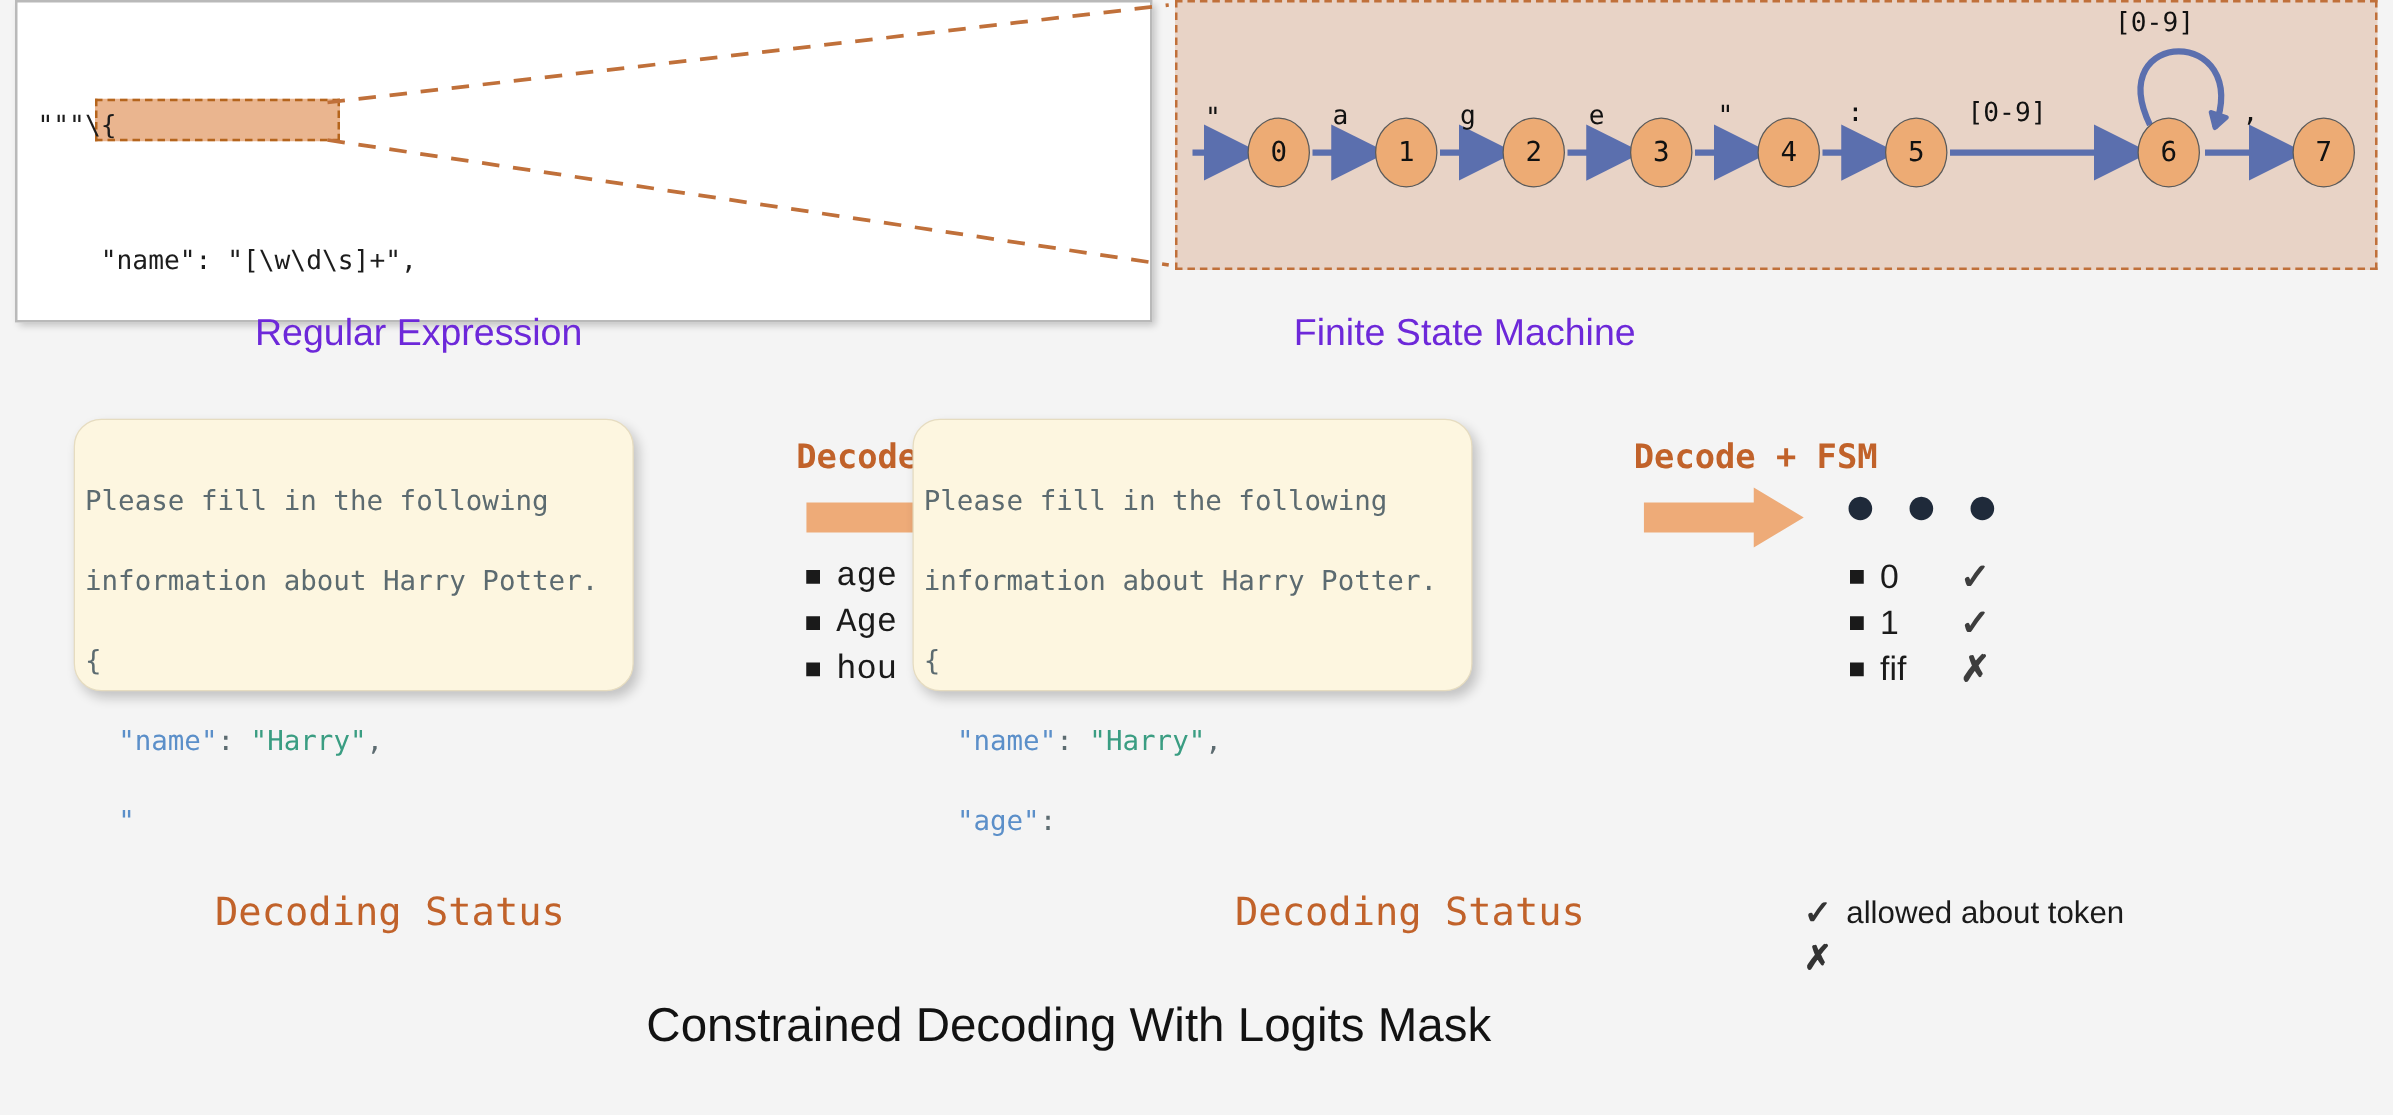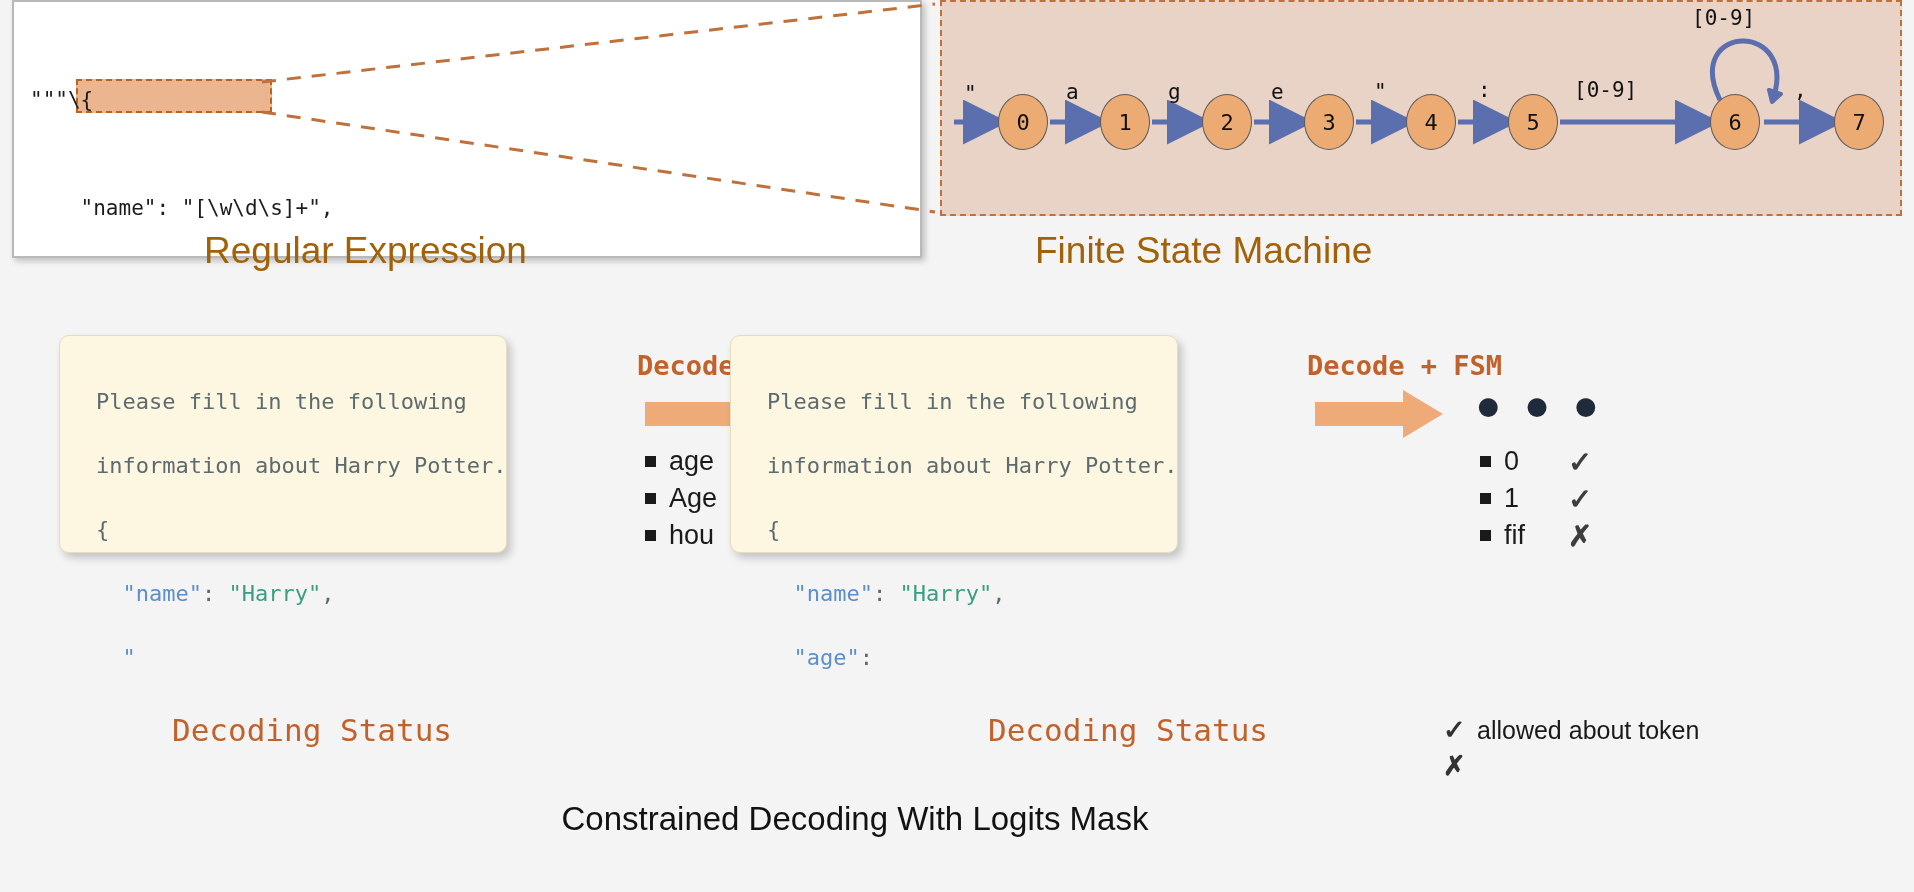--- a/index.html
+++ b/index.html
@@ -100,34 +100,35 @@
     position: absolute;
     left: 0; top: 0;
     width: 962px; height: 216px;
     z-index: 1;
   }
 
   
   .section-caption {
     position: absolute;
     font-family: "Liberation Sans", sans-serif;
-    font-size: 37px;
-    color: #a16207;
-    white-space: nowrap;
+    font-size: 30px;
+    color: #6d28d9;
+    white-space: nowrap;
+    margin-top: 20px;
   }
 
   
   .prompt-box {
     position: absolute;
     background: #fdf6e0;
     border: 1px solid #e6dcc0;
-    border-radius: 10px;
+    border-radius: 22px;
     box-shadow: 4px 5px 9px rgba(0,0,0,0.20);
     box-sizing: border-box;
-    padding: 18px 20px 14px 36px;
+    padding: 18px 20px 14px 8px;
   }
   .prompt-code {
     font-family: "DejaVu Sans Mono", "Liberation Mono", monospace;
     font-size: 22px;
     line-height: 32px;
     color: #5c6b70;
     white-space: pre;
   }
   .tok-key { color: #5b8fc9; }
   .tok-str { color: #3a9d82; }
@@ -220,21 +221,21 @@
   }
 
   
   #bottom-title {
     position: absolute;
     left: 0;
     top: 800px;
     width: 1710px;
     text-align: center;
     font-family: "Liberation Sans", sans-serif;
-    font-size: 33px;
+    font-size: 38px;
     color: #121212;
   }
 </style>
 </head>
 <body>
 
 <div id="regex-panel">
   <div id="regex-highlight"></div>
   <div id="regex-code">
     <span class="rx-line">"""\{</span>
@@ -303,21 +304,21 @@
 <br><span class="tok-plain">{</span>
 <br><span class="tok-plain">  </span><span class="tok-key">"name"</span><span class="tok-plain">: </span><span class="tok-str">"Harry"</span><span class="tok-plain">,</span>
 <br><span class="tok-plain">  </span><span class="tok-key">"</span>
   </div>
 </div>
 
 <div class="decode-label" style="left:637px; top:350px;">Decode + FSM</div>
 <svg class="decode-arrow" style="left:645px; top:388px;" viewBox="0 0 130 52">
   <polygon points="0,14 88,14 88,2 128,26 88,50 88,38 0,38" fill="#eeab78"></polygon>
 </svg>
-<div class="token-list" style="left:645px; top:443px;">
+<div class="token-list" style="left:645px; top:443px;font-family:Liberation Mono, monospace;">
   <div class="token-row">
     <span class="token-bullet"></span>
     <span class="token-text">age</span>
     <span class="token-mark">✓</span>
   </div>
   <div class="token-row">
     <span class="token-bullet"></span>
     <span class="token-text">Age</span>
     <span class="token-mark">✗</span>
   </div>

